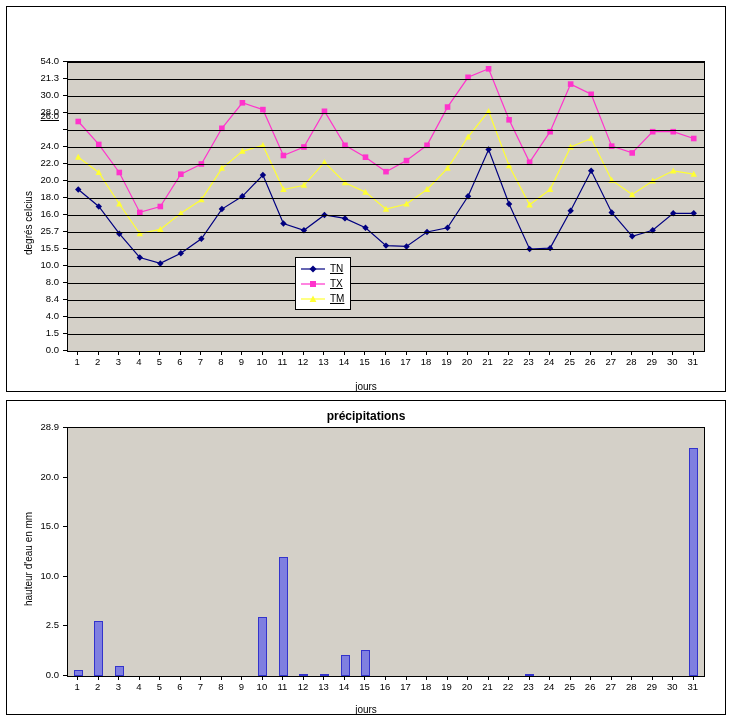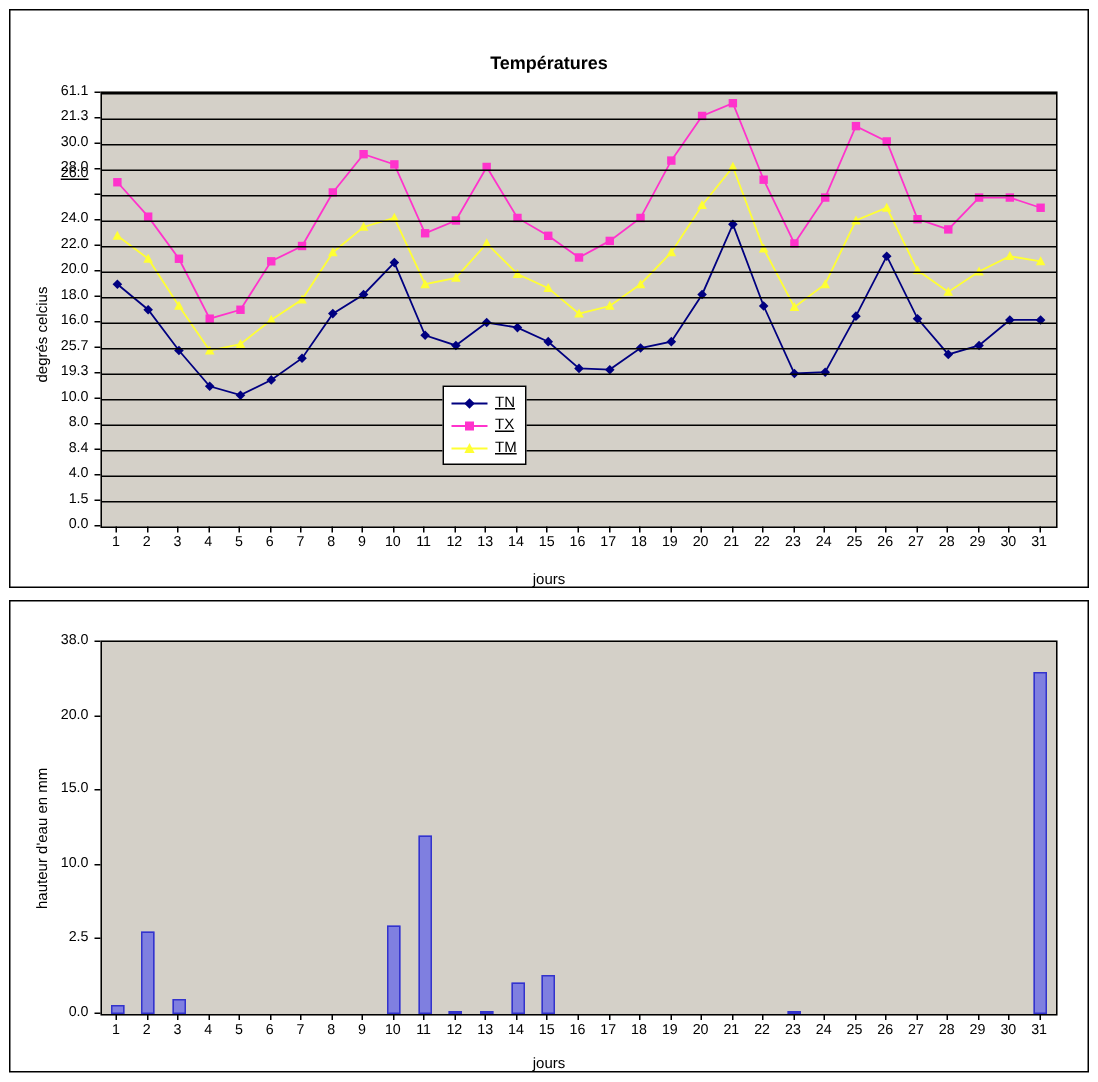--- a/index.html
+++ b/index.html
@@ -20,21 +20,20 @@
   .legend{position:absolute;background:#ffffff;border:1px solid #000;font-size:10px;padding:3px 6px 3px 4px;}
   .legend-row{display:flex;align-items:center;height:15px;}
   .legend-key{width:26px;display:flex;align-items:center;justify-content:center;}
   .legend-lab{margin-left:4px;color:#000;}
   .bar{position:absolute;bottom:0;background:#7f7fe0;border:1px solid #3333cc;box-sizing:border-box;}
 </style>
 </head>
 <body>
 
 <div class="panel" id="temp-panel">
-  <div class="chart-title" style="top:28px;">Températures</div>
   <div class="axis-label-y" id="temp-ylabel" style="left:16px;top:248px;">degrés celcius</div>
   <div id="temp-plot" class="plot" style="left:60px;top:54px;width:638px;height:291px;">
     <svg id="temp-svg" width="636" height="289">
         <polyline points="10.3,127.5 30.8,144.5 51.3,171.7 71.8,195.5 92.3,201.4 112.8,191.3 133.4,176.8 153.9,147.1 174.4,134.3 194.9,113.1 215.4,161.5 235.9,168.3 256.5,153.0 277.0,156.4 297.5,165.8 318.0,183.6 338.5,184.4 359.0,170.0 379.5,165.8 400.1,134.3 420.6,87.6 441.1,142.0 461.6,187.0 482.1,186.1 502.6,148.8 523.2,108.8 543.7,150.4 564.2,174.3 584.7,168.3 605.2,151.3 625.7,151.3" fill="none" stroke="#000080" stroke-width="1.2"></polyline>
         <polygon points="10.258064516129032,124.3 13.458064516129031,127.5 10.258064516129032,130.7 7.058064516129032,127.5" fill="#000080"></polygon>
         <polygon points="30.774193548387096,141.3 33.9741935483871,144.5 30.774193548387096,147.7 27.574193548387097,144.5" fill="#000080"></polygon>
         <polygon points="51.29032258064516,168.5 54.49032258064516,171.7 51.29032258064516,174.89999999999998 48.09032258064516,171.7" fill="#000080"></polygon>
         <polygon points="71.80645161290323,192.3 75.00645161290323,195.5 71.80645161290323,198.7 68.60645161290323,195.5" fill="#000080"></polygon>
         <polygon points="92.32258064516128,198.25 95.52258064516128,201.45 92.32258064516128,204.64999999999998 89.12258064516128,201.45" fill="#000080"></polygon>
         <polygon points="112.83870967741936,188.05 116.03870967741936,191.25 112.83870967741936,194.45 109.63870967741936,191.25" fill="#000080"></polygon>
@@ -152,21 +151,21 @@
       <div class="ytick" style="left:8px;top:320px;width:44px;">1.5</div>
       <div class="tickmark" style="left:56px;top:326px;"></div>
       <div class="ytick" style="left:8px;top:303px;width:44px;">4.0</div>
       <div class="tickmark" style="left:56px;top:309px;"></div>
       <div class="ytick" style="left:8px;top:286px;width:44px;">8.4</div>
       <div class="tickmark" style="left:56px;top:292px;"></div>
       <div class="ytick" style="left:8px;top:269px;width:44px;">8.0</div>
       <div class="tickmark" style="left:56px;top:275px;"></div>
       <div class="ytick" style="left:8px;top:252px;width:44px;">10.0</div>
       <div class="tickmark" style="left:56px;top:258px;"></div>
-      <div class="ytick" style="left:8px;top:235px;width:44px;">19.3</div>
+      <div class="ytick" style="left:8px;top:235px;width:44px;">15.5</div>
       <div class="tickmark" style="left:56px;top:241px;"></div>
       <div class="ytick" style="left:8px;top:218px;width:44px;">25.7</div>
       <div class="tickmark" style="left:56px;top:224px;"></div>
       <div class="ytick" style="left:8px;top:201px;width:44px;">16.0</div>
       <div class="tickmark" style="left:56px;top:207px;"></div>
       <div class="ytick" style="left:8px;top:184px;width:44px;text-align:right;">18.0</div>
       <div class="tickmark" style="left:56px;top:190px;"></div>
       <div class="ytick" style="left:8px;top:167px;width:44px;">20.0</div>
       <div class="tickmark" style="left:56px;top:173px;"></div>
       <div class="ytick" style="left:8px;top:150px;width:44px;">22.0</div>
@@ -174,21 +173,21 @@
       <div class="ytick" style="left:8px;top:133px;width:44px;">24.0</div>
       <div class="tickmark" style="left:56px;top:139px;"></div>
       <div class="ytick" style="left:8px;top:103px;width:44px;text-decoration:underline;">26.0</div>
       <div class="tickmark" style="left:56px;top:122px;"></div>
       <div class="ytick" style="left:8px;top:99px;width:44px;">28.0</div>
       <div class="tickmark" style="left:56px;top:105px;"></div>
       <div class="ytick" style="left:8px;top:82px;width:44px;">30.0</div>
       <div class="tickmark" style="left:56px;top:88px;"></div>
       <div class="ytick" style="left:8px;top:65px;width:44px;">21.3</div>
       <div class="tickmark" style="left:56px;top:71px;"></div>
-      <div class="ytick" style="left:8px;top:48px;width:44px;">61.1</div>
+      <div class="ytick" style="left:8px;top:48px;width:44px;">54.0</div>
       <div class="tickmark" style="left:56px;top:54px;"></div>
     </div>
   <div id="temp-xticks">
       <div class="xtick" style="left:60.258064516129025px;top:349px;width:20px;">1</div>
       <div class="xtickmark" style="left:70px;top:344px;"></div>
       <div class="xtick" style="left:80.7741935483871px;top:349px;width:20px;">2</div>
       <div class="xtickmark" style="left:91px;top:344px;"></div>
       <div class="xtick" style="left:101.29032258064515px;top:349px;width:20px;">3</div>
       <div class="xtickmark" style="left:111px;top:344px;"></div>
       <div class="xtick" style="left:121.80645161290323px;top:349px;width:20px;">4</div>
@@ -274,20 +273,21 @@
             <line x1="1" y1="6" x2="25" y2="6" stroke="#ffff33" stroke-width="1.2"></line>
             <polygon points="13,2.4 16.4,9 9.6,9" fill="#ffff33"></polygon>
           </svg>
         </div>
         <span class="legend-lab">TM</span>
       </div>
     </div>
 </div>
 
 <div class="panel" id="prec-panel">
+  <div class="chart-title" style="top:8px;">précipitations</div>
   <div class="axis-label-y" id="prec-ylabel" style="left:16px;top:205px;">hauteur d'eau en mm</div>
   <div id="prec-plot" class="plot" style="left:60px;top:26px;width:638px;height:250px;">
       <div class="bar" style="left:5.8px;width:9px;height:6.0px;"></div>
       <div class="bar" style="left:26.3px;width:9px;height:54.6px;"></div>
       <div class="bar" style="left:46.8px;width:9px;height:9.9px;"></div>
       <div class="bar" style="left:190.4px;width:9px;height:59.5px;"></div>
       <div class="bar" style="left:210.9px;width:9px;height:119.0px;"></div>
       <div class="bar" style="left:231.4px;width:9px;height:2.0px;"></div>
       <div class="bar" style="left:252.0px;width:9px;height:2.0px;"></div>
       <div class="bar" style="left:272.5px;width:9px;height:20.8px;"></div>
@@ -299,21 +299,21 @@
       <div class="ytick" style="left:8px;top:268px;width:44px;">0.0</div>
       <div class="tickmark" style="left:56px;top:274px;"></div>
       <div class="ytick" style="left:8px;top:218.4px;width:44px;">2.5</div>
       <div class="tickmark" style="left:56px;top:224px;"></div>
       <div class="ytick" style="left:8px;top:168.8px;width:44px;">10.0</div>
       <div class="tickmark" style="left:56px;top:175px;"></div>
       <div class="ytick" style="left:8px;top:119.20000000000002px;width:44px;">15.0</div>
       <div class="tickmark" style="left:56px;top:125px;"></div>
       <div class="ytick" style="left:8px;top:69.6px;width:44px;">20.0</div>
       <div class="tickmark" style="left:56px;top:76px;"></div>
-      <div class="ytick" style="left:8px;top:20px;width:44px;">38.0</div>
+      <div class="ytick" style="left:8px;top:20px;width:44px;">28.9</div>
       <div class="tickmark" style="left:56px;top:26px;"></div>
     </div>
   <div id="prec-xticks">
       <div class="xtick" style="left:60.258064516129025px;top:280px;width:20px;">1</div>
       <div class="xtickmark" style="left:70px;top:275px;"></div>
       <div class="xtick" style="left:80.7741935483871px;top:280px;width:20px;">2</div>
       <div class="xtickmark" style="left:91px;top:275px;"></div>
       <div class="xtick" style="left:101.29032258064515px;top:280px;width:20px;">3</div>
       <div class="xtickmark" style="left:111px;top:275px;"></div>
       <div class="xtick" style="left:121.80645161290323px;top:280px;width:20px;">4</div>

